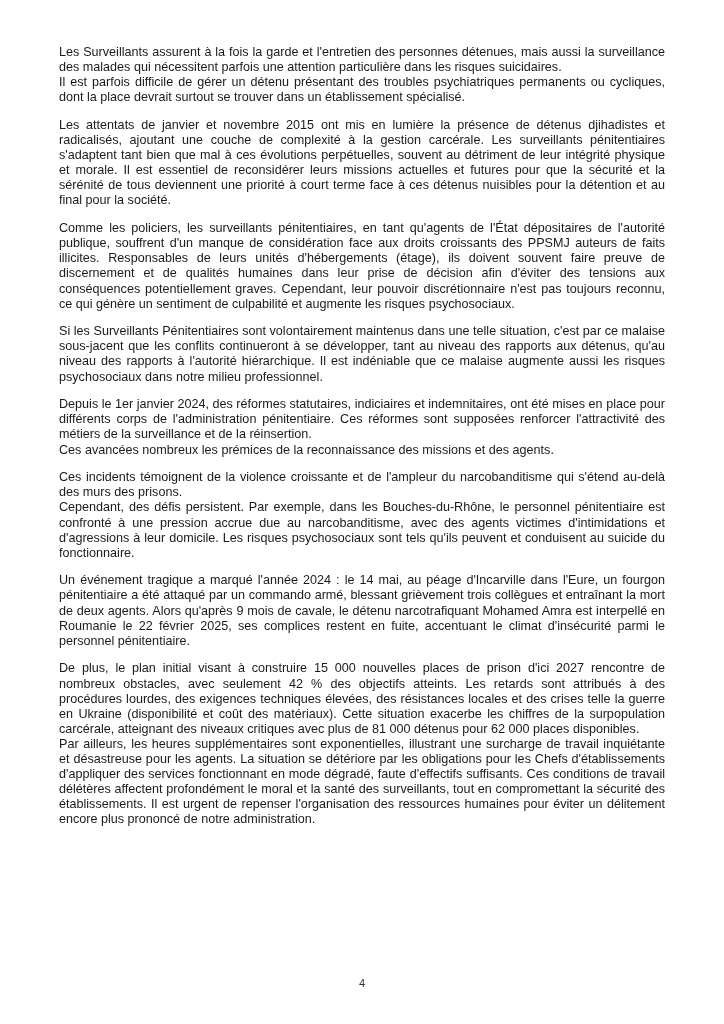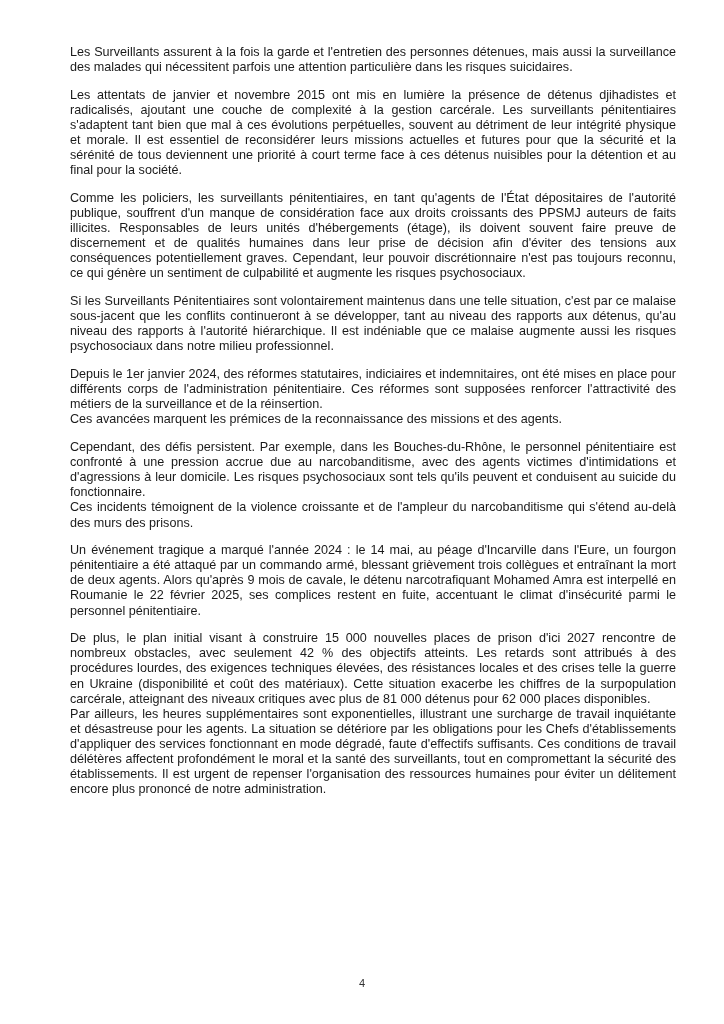--- a/index.html
+++ b/index.html
@@ -1,19 +1,19 @@
 <!DOCTYPE html>
 <html><head>
 <meta charset="utf-8">
 <style>
   html, body { margin: 0; padding: 0; background: #ffffff; }
   body { width: 724px; height: 1024px; position: relative; overflow: hidden; }
   .page {
     position: absolute;
-    left: 70px;
+    left: 59px;
     top: 45px;
     width: 606px;
     font-family: "Liberation Sans", sans-serif;
     font-size: 12.6px;
     line-height: 15.1px;
     color: #1a1a1a;
     text-align: justify;
   }
   .para { margin: 0 0 12.6px 0; }
   .line { display: block; }
@@ -26,39 +26,40 @@
     font-size: 11px;
     color: #333;
   }
 </style>
 </head>
 <body>
 
 <div class="page">
   <div class="para">
     <span class="line">Les Surveillants assurent à la fois la garde et l'entretien des personnes détenues, mais aussi la surveillance des malades qui nécessitent parfois une attention particulière dans les risques suicidaires.</span>
+    <span class="line">Il est parfois difficile de gérer un détenu présentant des troubles psychiatriques permanents ou cycliques, dont la place devrait surtout se trouver dans un établissement spécialisé.</span>
   </div>
   <div class="para">
     <span class="line">Les attentats de janvier et novembre 2015 ont mis en lumière la présence de détenus djihadistes et radicalisés, ajoutant une couche de complexité à la gestion carcérale. Les surveillants pénitentiaires s'adaptent tant bien que mal à ces évolutions perpétuelles, souvent au détriment de leur intégrité physique et morale. Il est essentiel de reconsidérer leurs missions actuelles et futures pour que la sécurité et la sérénité de tous deviennent une priorité à court terme face à ces détenus nuisibles pour la détention et au final pour la société.</span>
   </div>
   <div class="para">
     <span class="line">Comme les policiers, les surveillants pénitentiaires, en tant qu'agents de l'État dépositaires de l'autorité publique, souffrent d'un manque de considération face aux droits croissants des PPSMJ auteurs de faits illicites. Responsables de leurs unités d'hébergements (étage), ils doivent souvent faire preuve de discernement et de qualités humaines dans leur prise de décision afin d'éviter des tensions aux conséquences potentiellement graves. Cependant, leur pouvoir discrétionnaire n'est pas toujours reconnu, ce qui génère un sentiment de culpabilité et augmente les risques psychosociaux.</span>
   </div>
   <div class="para">
     <span class="line">Si les Surveillants Pénitentiaires sont volontairement maintenus dans une telle situation, c'est par ce malaise sous-jacent que les conflits continueront à se développer, tant au niveau des rapports aux détenus, qu'au niveau des rapports à l'autorité hiérarchique. Il est indéniable que ce malaise augmente aussi les risques psychosociaux dans notre milieu professionnel.</span>
   </div>
   <div class="para">
   </div>
   <div class="para">
     <span class="line">Depuis le 1er janvier 2024, des réformes statutaires, indiciaires et indemnitaires, ont été mises en place pour différents corps de l'administration pénitentiaire. Ces réformes sont supposées renforcer l'attractivité des métiers de la surveillance et de la réinsertion.</span>
-    <span class="line">Ces avancées marquent les prémices de la reconnaissance des missions et des agents.</span>
+    <span class="line">Ces avancées nombreux les prémices de la reconnaissance des missions et des agents.</span>
   </div>
   <div class="para">
+    <span class="line">Ces incidents témoignent de la violence croissante et de l'ampleur du narcobanditisme qui s'étend au-delà des murs des prisons.</span>
     <span class="line">Cependant, des défis persistent. Par exemple, dans les Bouches-du-Rhône, le personnel pénitentiaire est confronté à une pression accrue due au narcobanditisme, avec des agents victimes d'intimidations et d'agressions à leur domicile. Les risques psychosociaux sont tels qu'ils peuvent et conduisent au suicide du fonctionnaire.</span>
-    <span class="line">Ces incidents témoignent de la violence croissante et de l'ampleur du narcobanditisme qui s'étend au-delà des murs des prisons.</span>
   </div>
   <div class="para">
     <span class="line">Un événement tragique a marqué l'année 2024 : le 14 mai, au péage d'Incarville dans l'Eure, un fourgon pénitentiaire a été attaqué par un commando armé, blessant grièvement trois collègues et entraînant la mort de deux agents. Alors qu'après 9 mois de cavale, le détenu narcotrafiquant Mohamed Amra est interpellé en Roumanie le 22 février 2025, ses complices restent en fuite, accentuant le climat d'insécurité parmi le personnel pénitentiaire.</span>
   </div>
   <div class="para">
     <span class="line">De plus, le plan initial visant à construire 15 000 nouvelles places de prison d'ici 2027 rencontre de nombreux obstacles, avec seulement 42 % des objectifs atteints. Les retards sont attribués à des procédures lourdes, des exigences techniques élevées, des résistances locales et des crises telle la guerre en Ukraine (disponibilité et coût des matériaux). Cette situation exacerbe les chiffres de la surpopulation carcérale, atteignant des niveaux critiques avec plus de 81 000 détenus pour 62 000 places disponibles.</span>
     <span class="line">Par ailleurs, les heures supplémentaires sont exponentielles, illustrant une surcharge de travail inquiétante et désastreuse pour les agents. La situation se détériore par les obligations pour les Chefs d'établissements d'appliquer des services fonctionnant en mode dégradé, faute d'effectifs suffisants. Ces conditions de travail délétères affectent profondément le moral et la santé des surveillants, tout en compromettant la sécurité des établissements. Il est urgent de repenser l'organisation des ressources humaines pour éviter un délitement encore plus prononcé de notre administration.</span>
   </div>
 </div>
 

